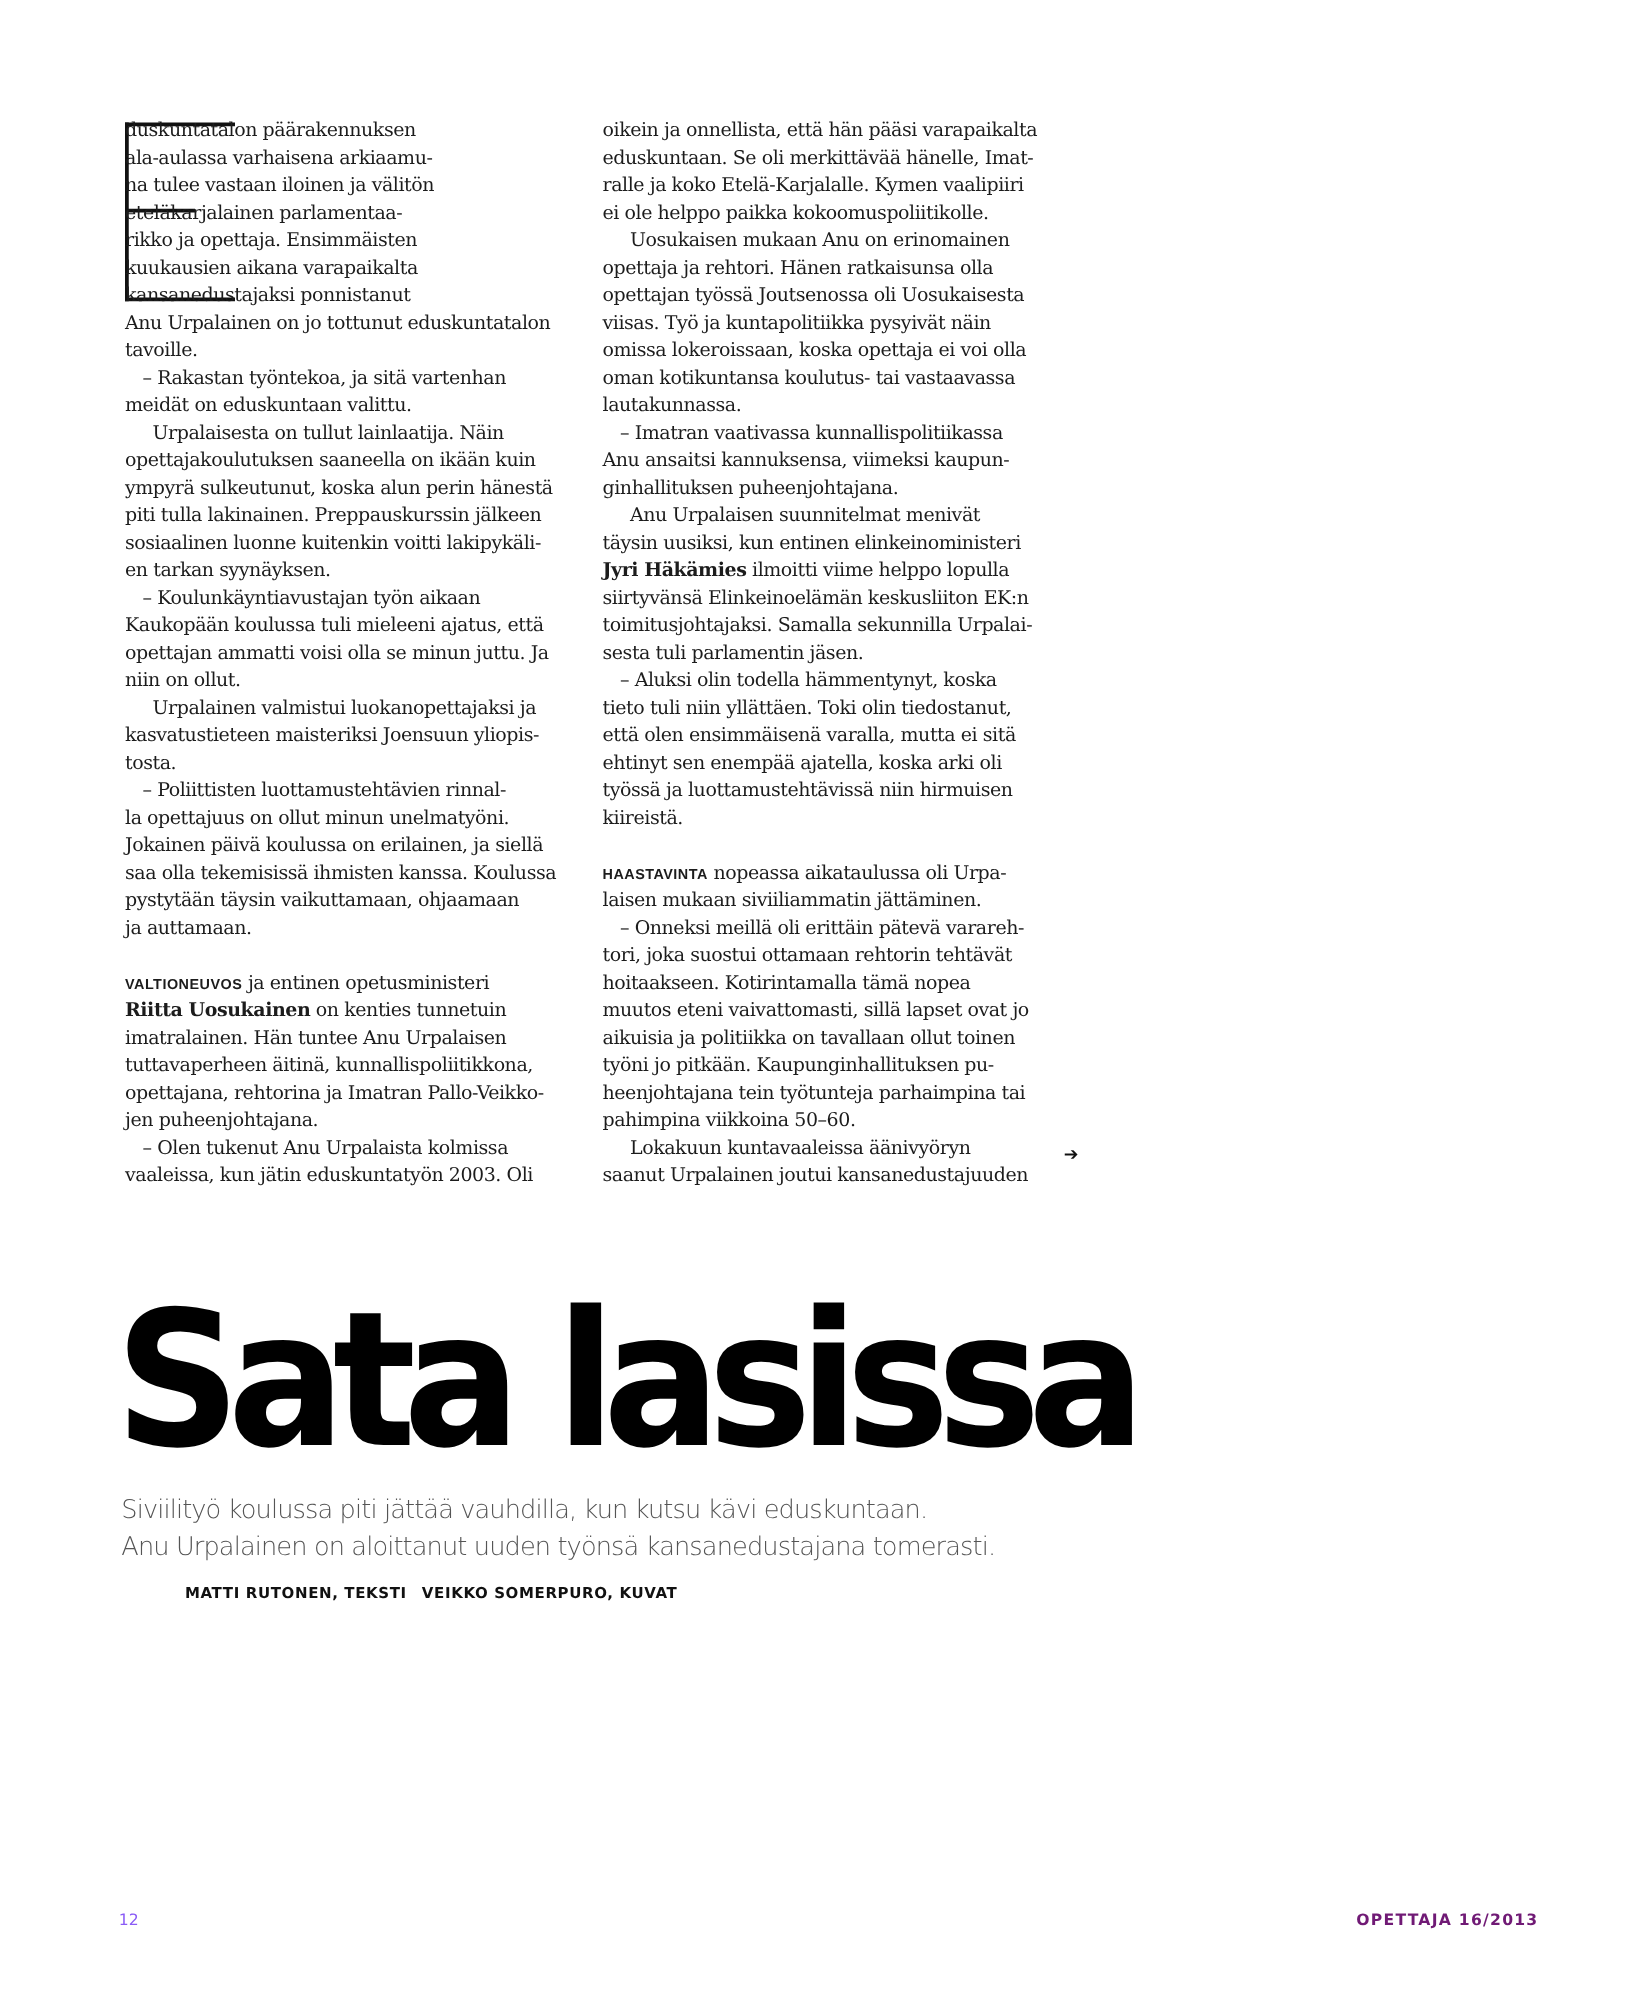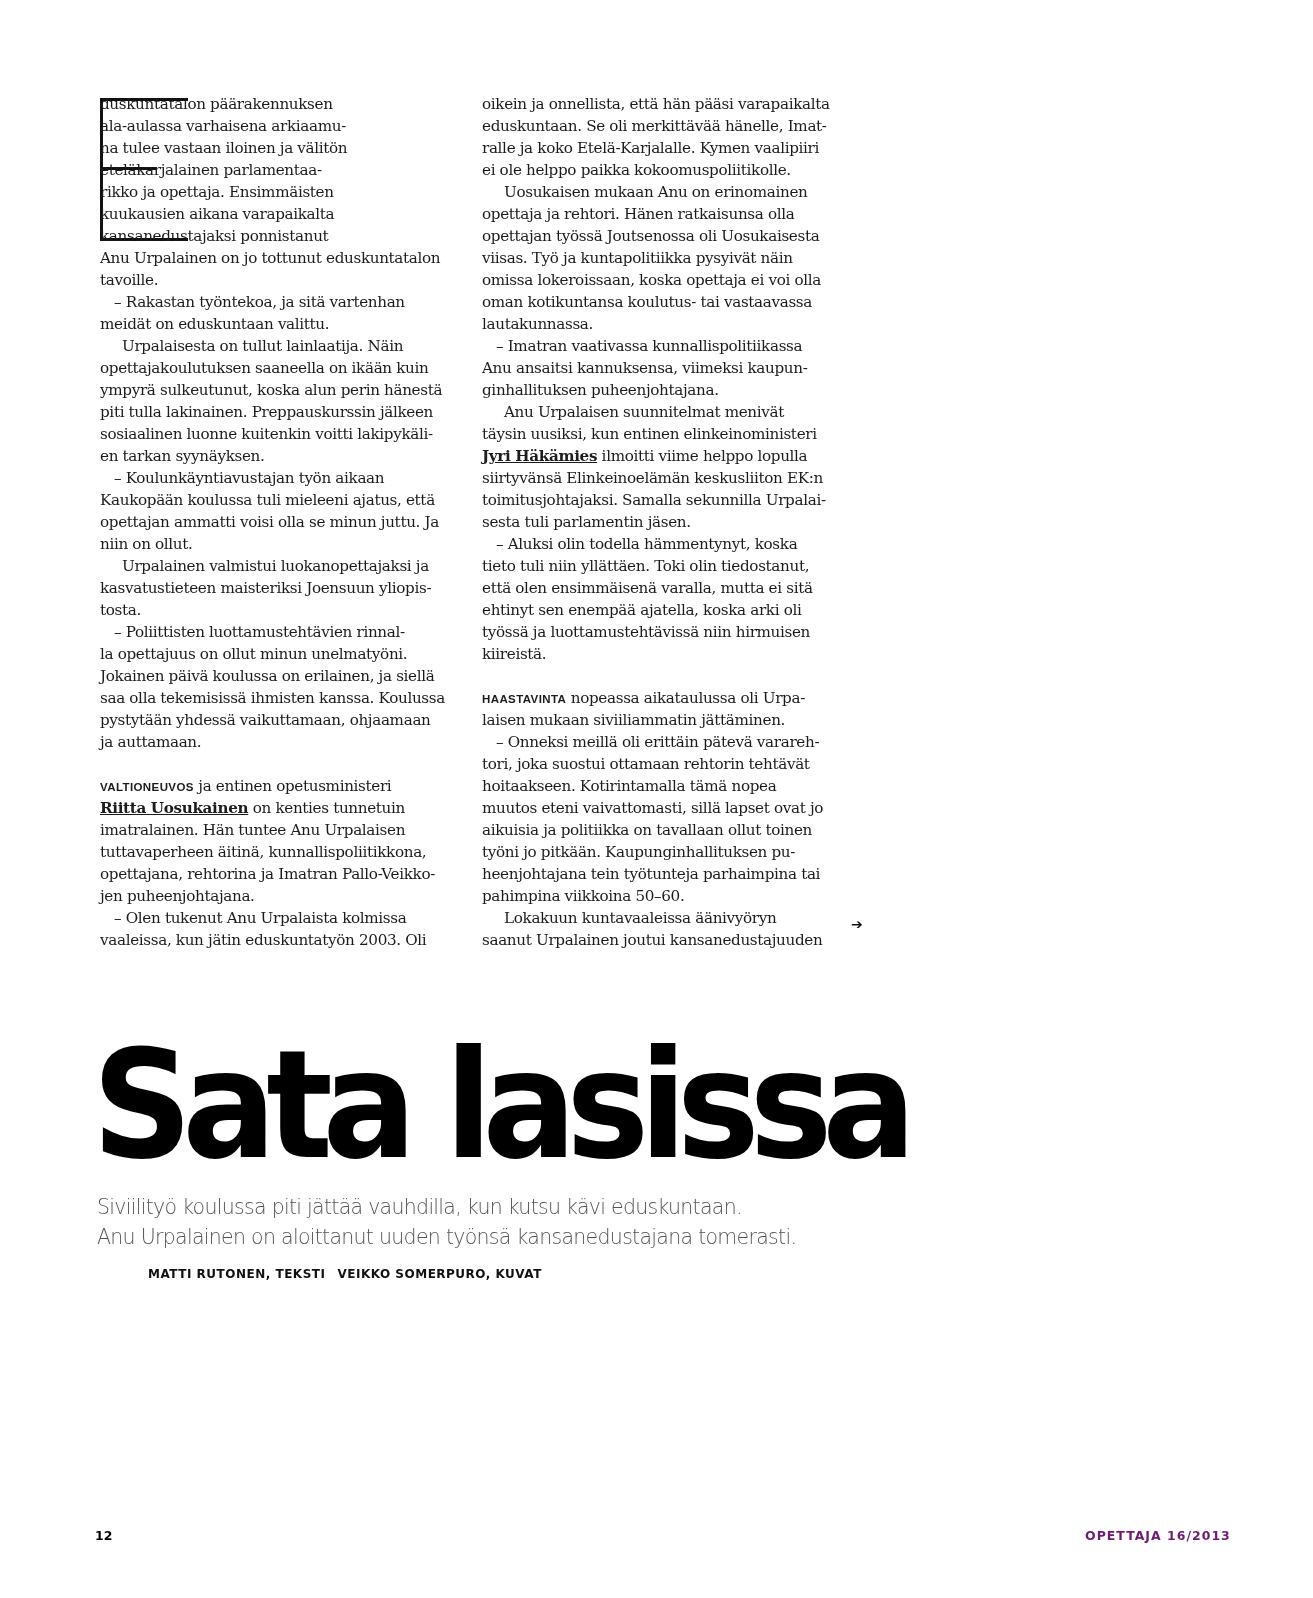--- a/index.html
+++ b/index.html
@@ -18,21 +18,21 @@
   .ind { padding-left: 22px; }
   .ind2 { padding-left: 14px; }
   .dropind { }
   .gap { display: block; height: 22px; }
   .caps {
     font-family: Liberation Sans, sans-serif;
     font-weight: bold;
     font-size: 11.5px;
     letter-spacing: 0.4px;
   }
-  b.name { font-weight: bold; text-decoration: underline; }
+  b.name { font-weight: bold; }
   .dropcap {
     position: absolute;
     left: 100px; top: 98px;
     width: 88px; height: 143px;
   }
   .dropcap .v { position: absolute; left: 0; top: 0; width: 3px; height: 143px; background: #111; }
   .dropcap .t { position: absolute; left: 0; top: 0; width: 88px; height: 2.5px; background: #111; }
   .dropcap .m { position: absolute; left: 0; top: 69px; width: 56px; height: 2.5px; background: #111; }
   .dropcap .b { position: absolute; left: 0; top: 140px; width: 88px; height: 3px; background: #111; }
   .arrow {
@@ -69,21 +69,21 @@
     font-size: 12px;
     letter-spacing: 0.5px;
     color: #111;
     white-space: nowrap;
     margin-left: 48px;
   }
   .byline .sep { display: inline-block; width: 12px; }
   .pageno {
     position: absolute; left: 95px; top: 1528px;
     font-family: "DejaVu Sans", "Liberation Sans", sans-serif;
-    font-weight: bold; font-size: 12.5px; color: #000000;
+    font-weight: normal; font-size: 12.5px; color: #8b5cf6;
   }
   .masthead {
     position: absolute; left: 1085px; top: 1528px;
     font-family: "DejaVu Sans", "Liberation Sans", sans-serif;
     font-weight: bold; font-size: 12.5px; letter-spacing: 1px; color: #701a75;
     white-space: nowrap;
   }
 </style>
 </head>
 <body>
@@ -117,21 +117,21 @@
     <span class="line">Kaukopään koulussa tuli mieleeni ajatus, että</span>
     <span class="line">opettajan ammatti voisi olla se minun juttu. Ja</span>
     <span class="line">niin on ollut.</span>
     <span class="line ind">Urpalainen valmistui luokanopettajaksi ja</span>
     <span class="line">kasvatustieteen maisteriksi Joensuun yliopis-</span>
     <span class="line">tosta.</span>
     <span class="line ind2">– Poliittisten luottamustehtävien rinnal-</span>
     <span class="line">la opettajuus on ollut minun unelmatyöni.</span>
     <span class="line">Jokainen päivä koulussa on erilainen, ja siellä</span>
     <span class="line">saa olla tekemisissä ihmisten kanssa. Koulussa</span>
-    <span class="line">pystytään yhdessä vaikuttamaan, ohjaamaan</span>
+    <span class="line">pystytään täysin vaikuttamaan, ohjaamaan</span>
     <span class="line">ja auttamaan.</span>
     <span class="gap"></span>
     <span class="line"><span class="caps">VALTIONEUVOS</span><span> ja entinen opetusministeri</span></span>
     <span class="line"><b class="name">Riitta Uosukainen</b><span> on kenties tunnetuin</span></span>
     <span class="line">imatralainen. Hän tuntee Anu Urpalaisen</span>
     <span class="line">tuttavaperheen äitinä, kunnallispoliitikkona,</span>
     <span class="line">opettajana, rehtorina ja Imatran Pallo-Veikko-</span>
     <span class="line">jen puheenjohtajana.</span>
     <span class="line ind2">– Olen tukenut Anu Urpalaista kolmissa</span>
     <span class="line">vaaleissa, kun jätin eduskuntatyön 2003. Oli</span>

